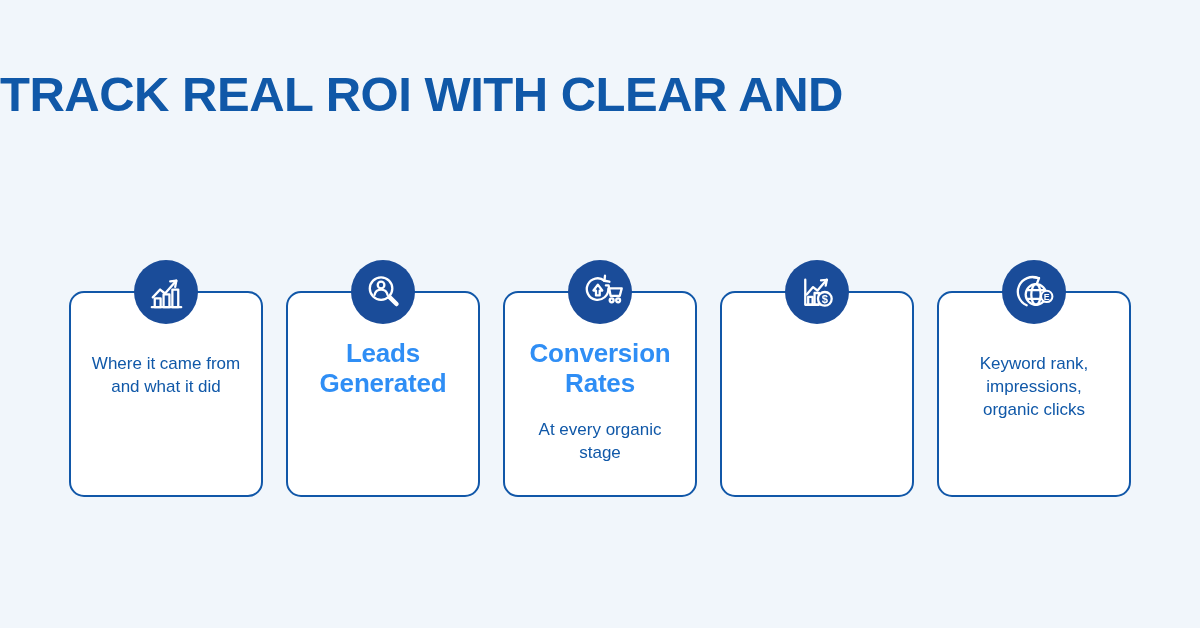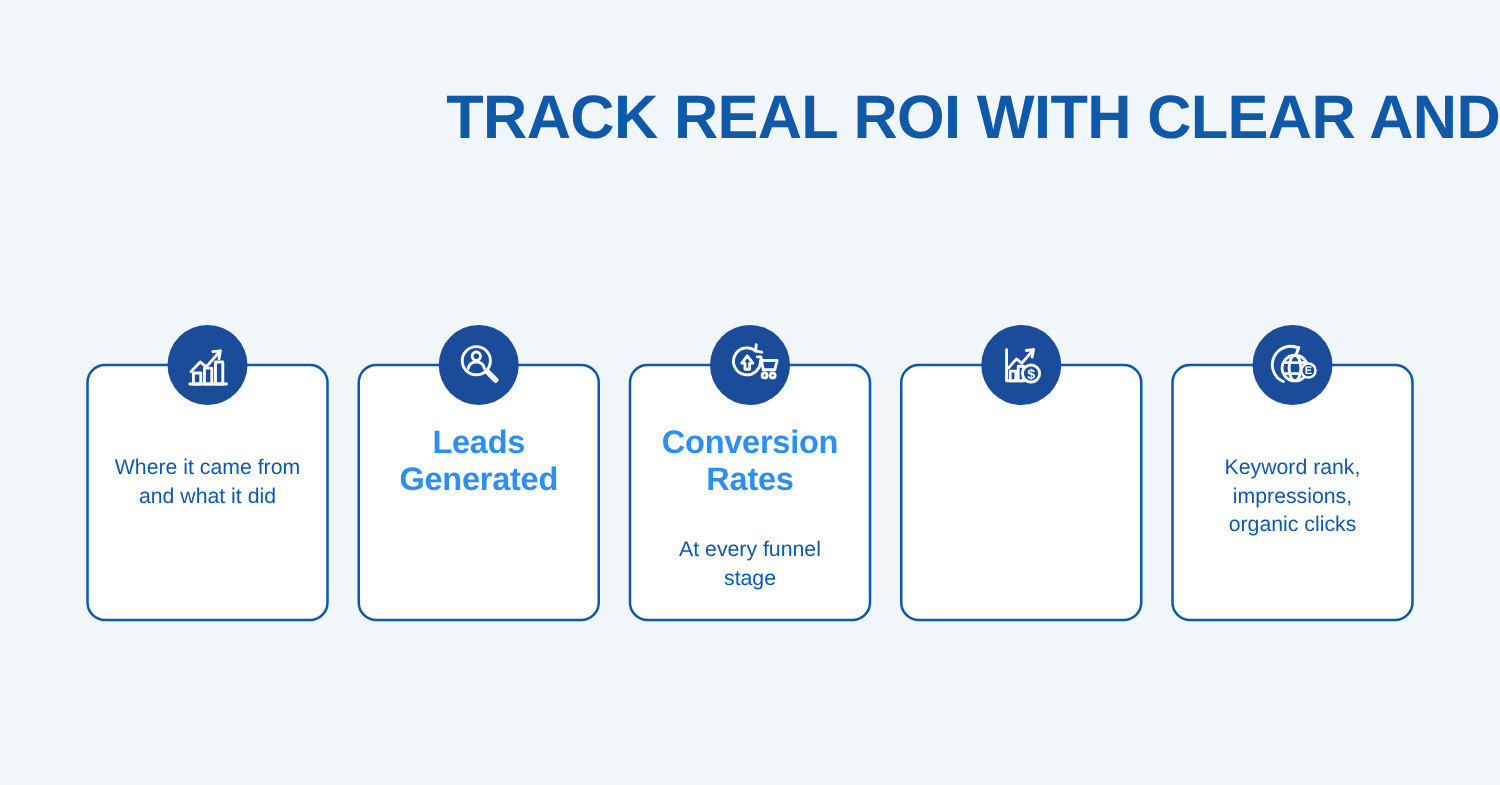--- a/index.html
+++ b/index.html
@@ -16,21 +16,21 @@
   html,body{width:1200px;height:628px;}
   body{
     position:relative;
     background:var(--background);
     font-family:"Liberation Sans",sans-serif;
     overflow:hidden;
   }
   .title{
     position:absolute;
     top:66px;left:0;width:100%;
-    text-align:right;
+    text-align:left;
     color:var(--title-text);
     font-weight:800;
     font-size:49px;
     line-height:57px;
     letter-spacing:-0.5px;
   }
   .cards{
     position:absolute;
     top:291px;left:0;width:100%;
     display:flex;
@@ -70,21 +70,21 @@
     text-align:center;
     min-height:66px;
     letter-spacing:-0.2px;
   }
   .card-desc{
     font-size:17px;
     line-height:23px;
     color:var(--body-text);
     white-space:pre-line;
     text-align:center;
-    margin-top:24px;
+    margin-top:14px;
     font-weight:500;
   }
 </style>
 </head>
 <body>
 
 <h1 class="title">
   <div>TRACK REAL ROI WITH CLEAR AND</div>
 </h1>
 
@@ -126,21 +126,21 @@
         <path d="M28 12 L28.6 6.9"></path>
         <path d="M28 12 L33.1 13"></path>
         <path d="M16.8 22 L21.3 16 L25.8 22 H23.2 V27 H19.4 V22 Z"></path>
         <path d="M29.5 16.8 h2.8 l2 10.6 h9.4 l2-7.6 h-12.4"></path>
         <circle cx="35.4" cy="32" r="2"></circle>
         <circle cx="42" cy="32" r="2"></circle>
       </svg>
     </div>
     <div class="card-heading">Conversion
 Rates</div>
-    <div class="card-desc">At every funnel
+    <div class="card-desc">At every organic
 stage</div>
   </div>
 
   <div class="card">
     <div class="icon-circle">
       <svg viewBox="0 0 48 48" fill="none" stroke="#ffffff" stroke-width="2.3" stroke-linecap="round" stroke-linejoin="round">
         <path d="M11.5 11 V36.5 H24"></path>
         <rect x="14.5" y="28.5" width="4.5" height="8"></rect>
         <rect x="21" y="24.5" width="4.5" height="12"></rect>
         <rect x="27.5" y="27" width="4.5" height="9.5"></rect>

